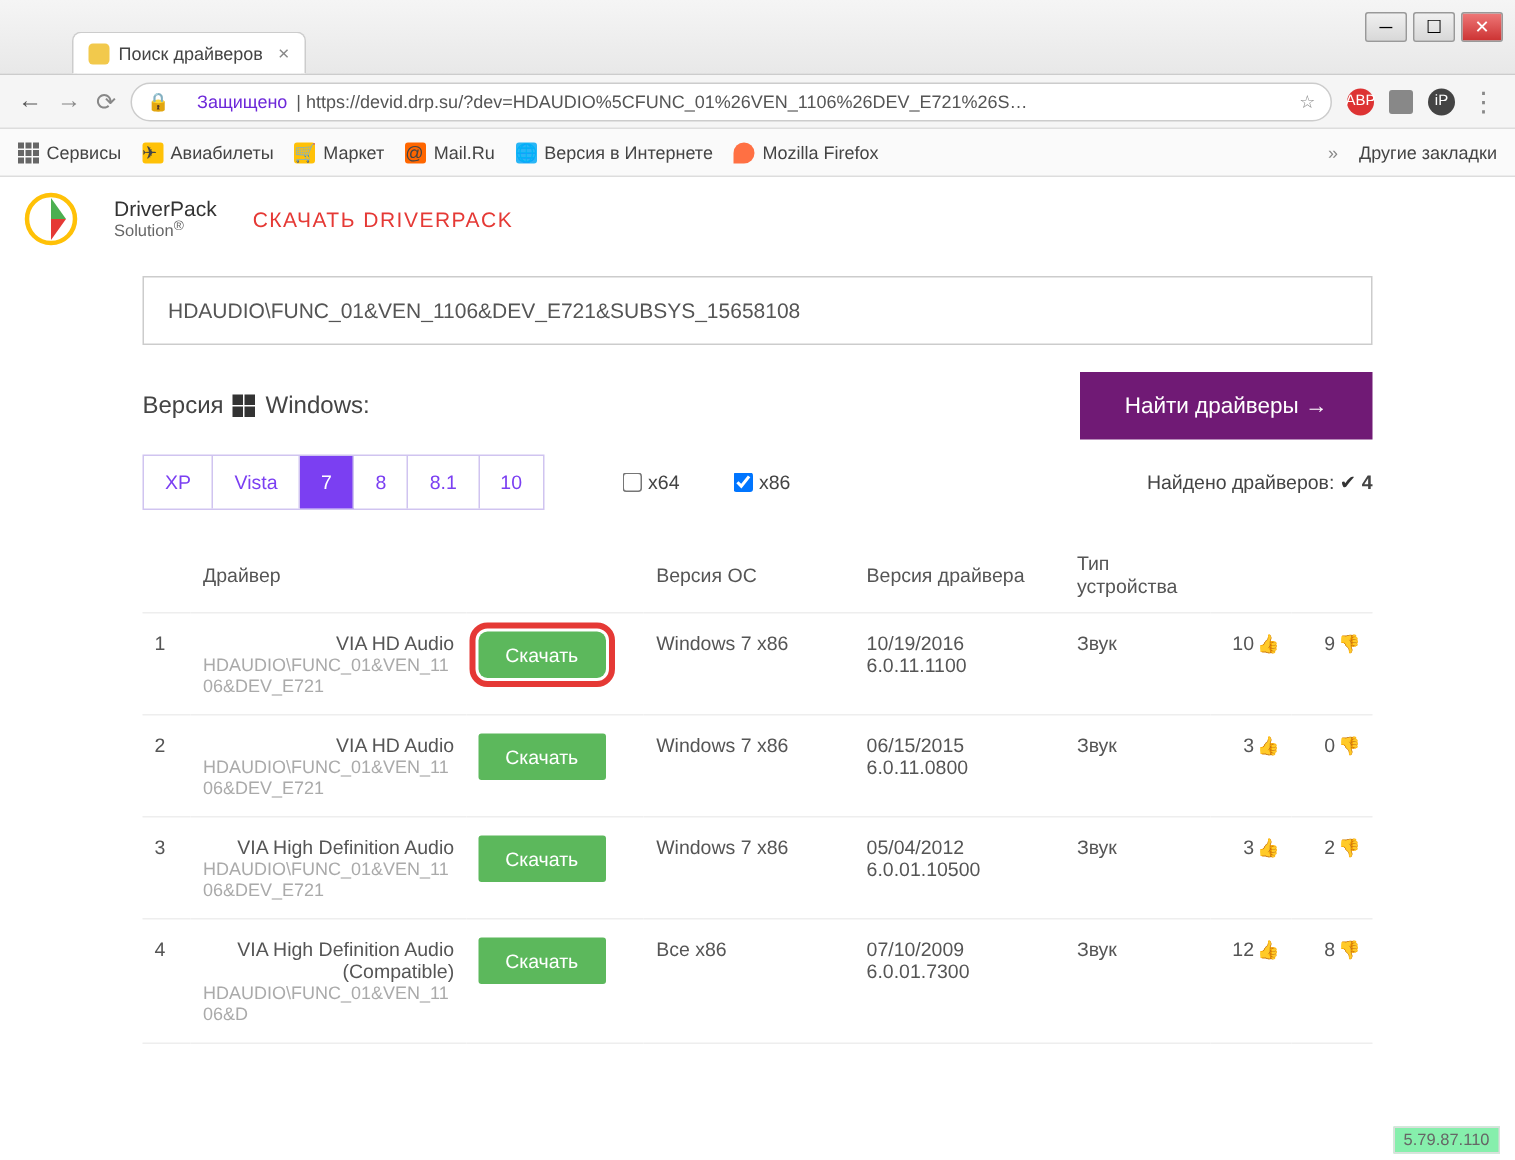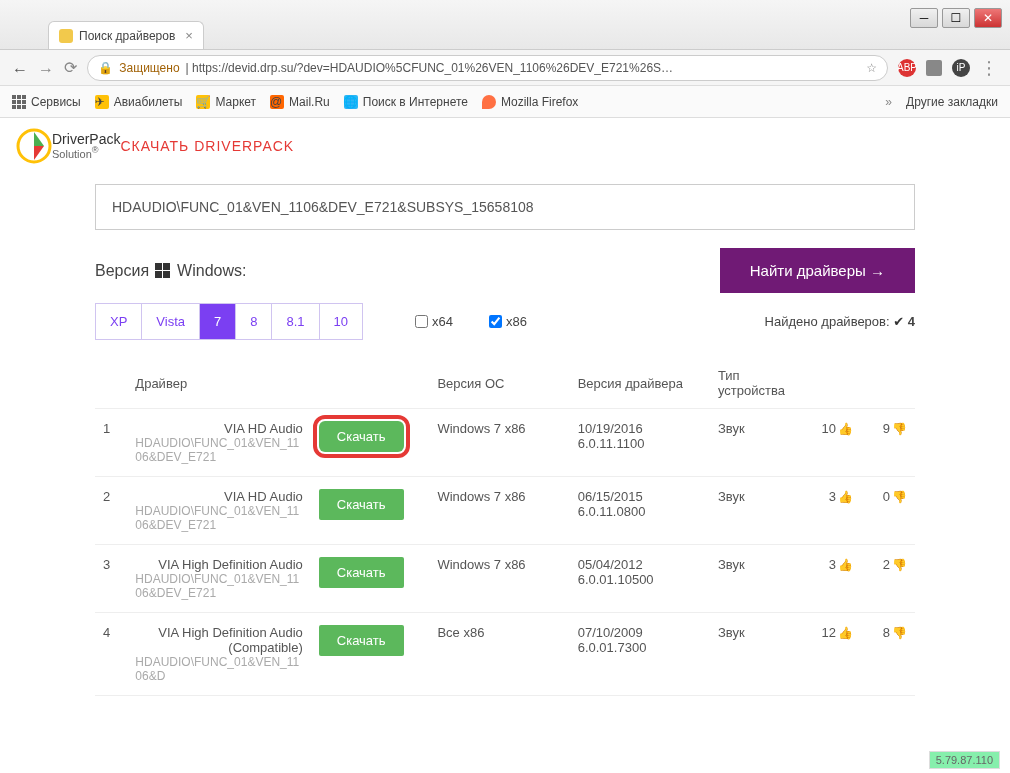--- a/index.html
+++ b/index.html
@@ -16,21 +16,21 @@
 .tab { background: #fff; border: 1px solid #ccc; border-bottom: none; border-radius: 6px 6px 0 0; padding: 6px 10px; display: flex; align-items: center; gap: 6px; height: 28px; font-size: 12px; color: #444; }
 .tab .favicon { width: 14px; height: 14px; background: #f2c94c; border-radius: 3px; }
 .tab .close-x { color: #888; font-size: 13px; margin-left: 4px; cursor: pointer; }
 
 
 .addr-bar { height: 36px; background: #f5f5f5; border-bottom: 1px solid #ddd; display: flex; align-items: center; gap: 10px; padding: 0 12px; }
 .nav-arrow { color: #888; cursor: pointer; font-size: 16px; }
 .nav-arrow.back { color: #555; }
 .url-box { flex: 1; background: #fff; border: 1px solid #ccc; border-radius: 14px; height: 26px; display: flex; align-items: center; padding: 0 10px; font-size: 12px; color: #555; overflow: hidden; }
 .lock { color: #4caf50; margin-right: 6px; font-size: 12px; }
-.secure { color: #a16207; margin-right: 6px; }
+.secure { color: #6d28d9; margin-right: 6px; margin-left: 12px; }
 .url-text { color: #555; white-space: nowrap; overflow: hidden; text-overflow: ellipsis; flex: 1; }
 .star { color: #888; margin-left: 6px; }
 .ext-icon { width: 18px; height: 18px; border-radius: 50%; display: inline-flex; align-items: center; justify-content: center; font-size: 10px; color: #fff; cursor: pointer; }
 .ext-abp { background: #d33; }
 .ext-box { width: 16px; height: 16px; background: #888; border-radius: 2px; }
 .ext-ip { background: #444; border-radius: 50%; }
 .menu-dots { color: #888; font-size: 18px; cursor: pointer; }
 
 
 .bookmarks { height: 32px; background: #fafafa; border-bottom: 1px solid #ddd; display: flex; align-items: center; gap: 14px; padding: 0 12px; font-size: 12px; color: #444; }
@@ -39,21 +39,21 @@
 .apps-ico { display: grid; grid-template-columns: 4px 4px 4px; grid-template-rows: 4px 4px 4px; gap: 1px; }
 .apps-ico span { background: #666; }
 .ico-yellow { background: #ffc107; border-radius: 2px; }
 .ico-mail { background: #ff6600; border-radius: 2px; }
 .ico-sky { background: #29b6f6; border-radius: 2px; }
 .ico-fire { background: #ff7043; border-radius: 50% 50% 50% 0; }
 .bm-chevron { color: #888; margin-left: auto; }
 
 
 .page-wrap { height: calc(773px - 50px - 36px - 32px); overflow-y: auto; position: relative; }
-.page-header { display: flex; align-items: center; gap: 0; padding: 10px 16px; }
+.page-header { display: flex; align-items: center; gap: 24px; padding: 10px 16px; }
 .dp-logo { width: 36px; height: 36px; }
 .dp-logo svg { width: 100%; height: 100%; }
 .dp-text { font-size: 14px; color: #333; line-height: 1; }
 .dp-text .sub { font-size: 11px; color: #666; }
 .dl-link { color: #e53935; font-size: 14px; letter-spacing: 1px; }
 
 .content { max-width: 860px; margin: 10px auto 0; padding: 0 20px 40px; }
 .search-box { width: 100%; border: 1px solid #ccc; padding: 14px 16px; font-size: 14px; color: #555; }
 
 .version-row { display: flex; align-items: center; justify-content: space-between; margin-top: 18px; }
@@ -155,21 +155,21 @@
   <div class="bm">
       <span class="ico ico-yellow">🛒</span>
       <span>Маркет</span>
     </div>
   <div class="bm">
       <span class="ico ico-mail">@</span>
       <span>Mail.Ru</span>
     </div>
   <div class="bm">
       <span class="ico ico-sky">🌐</span>
-      <span>Поиск в Интернете</span>
+      <span>Версия в Интернете</span>
     </div>
   <div class="bm">
       <span class="ico ico-fire"></span>
       <span>Mozilla Firefox</span>
     </div>
   <span class="bm-chevron">»</span>
   <div class="bm">
       <span>Другие закладки</span>
     </div>
 </div>

